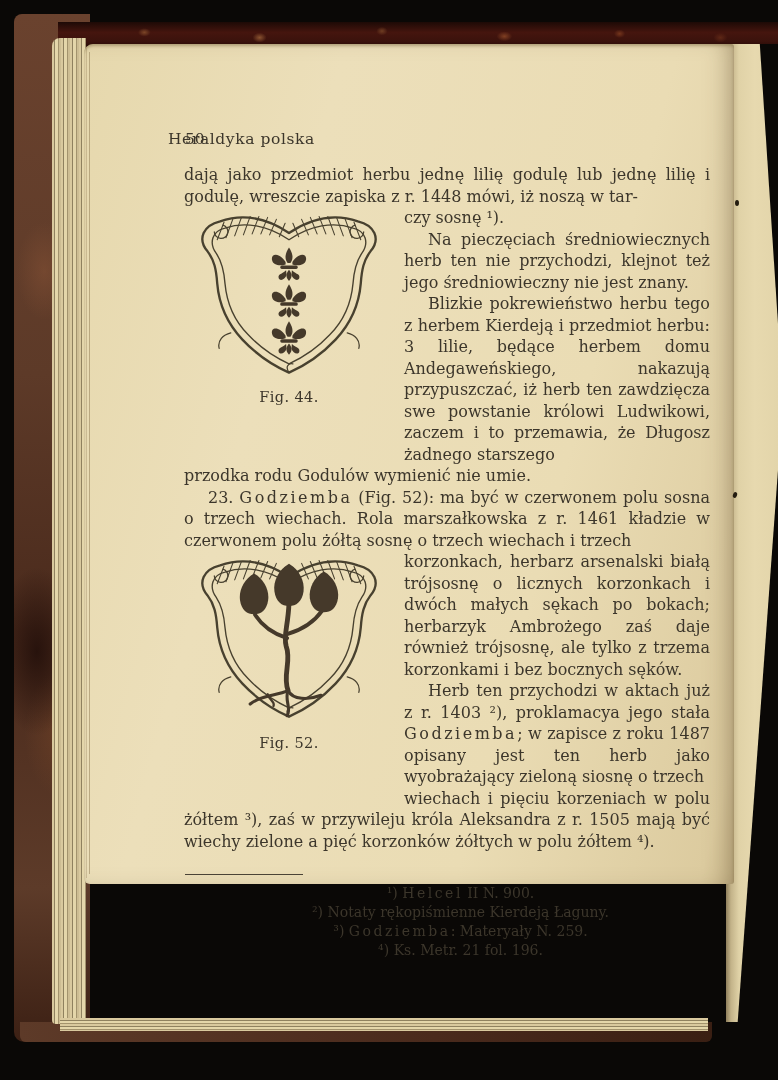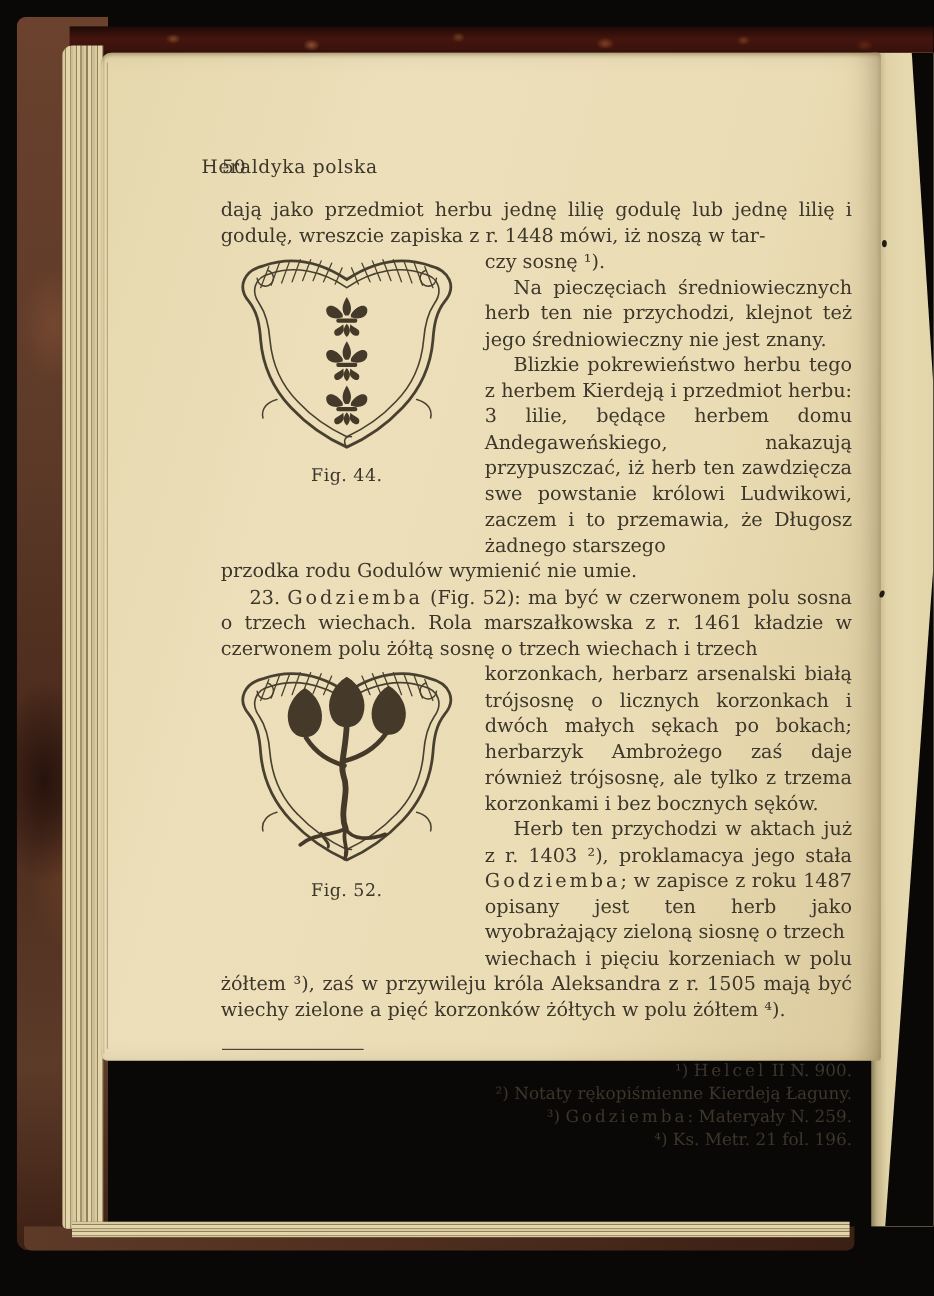--- a/index.html
+++ b/index.html
@@ -88,21 +88,21 @@
 
   .fig{
     float:left;width:206px;height:238px;margin:1px 12px 2px 2px;
     text-align:center;
   }
   .fig svg{display:block;margin:0 auto;}
   .fig figcaption{font-size:14.5px;margin-top:5px;letter-spacing:.4px;}
 
   .sperr{letter-spacing:2.5px;}
 
-  .footnotes{margin-top:22px;font-size:14px;line-height:19px;text-align:right;}
+  .footnotes{margin-top:22px;font-size:14px;line-height:19px;text-align:center;}
   .fn-rule{width:118px;border:0;border-top:1.2px solid #4a4336;margin:0 0 9px 1px;}
   .fn{padding-left:27px;margin:0;}
 </style>
 </head>
 <body>
 
 <div class="scene">
 
   <div class="leather"></div>
   <div class="leather-bottom"></div>

